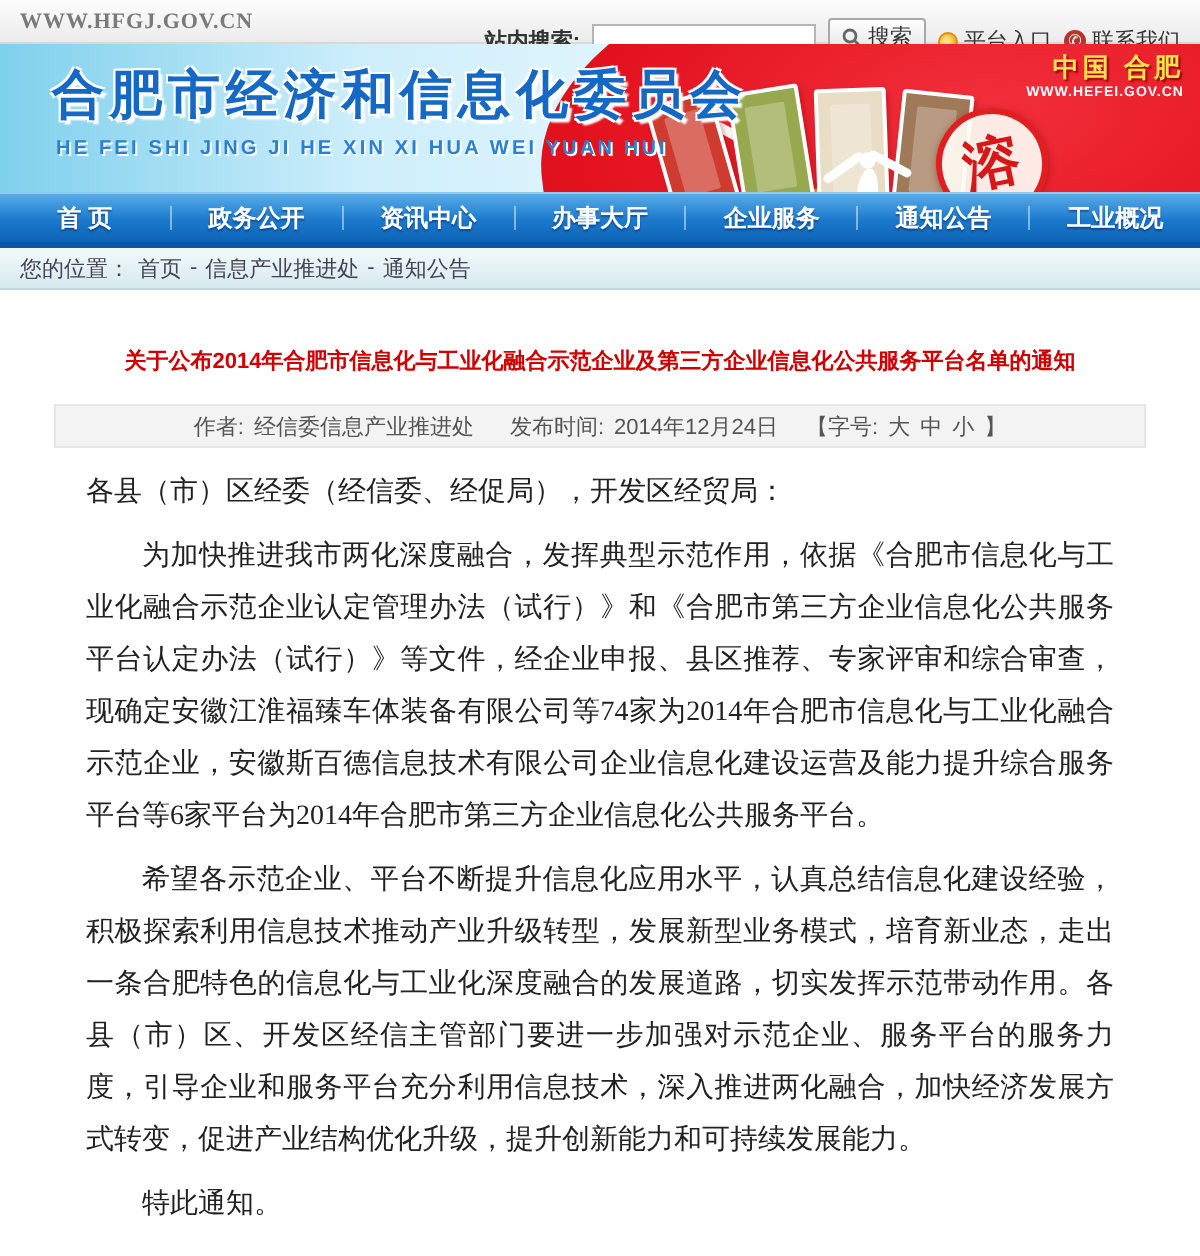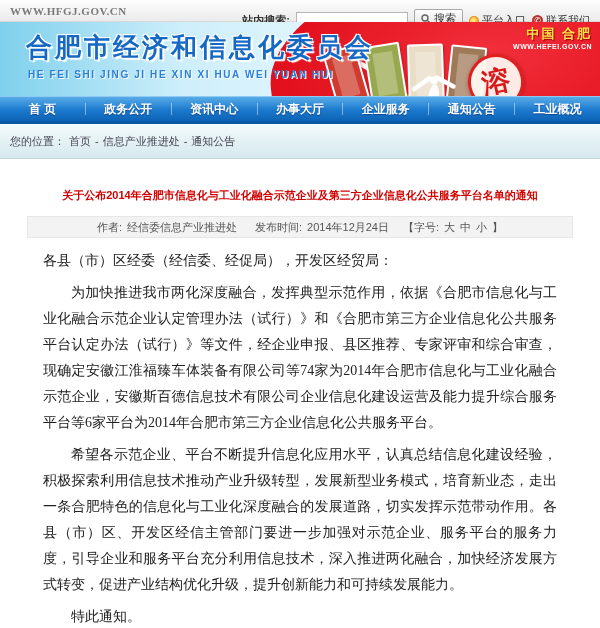--- a/index.html
+++ b/index.html
@@ -99,21 +99,21 @@
   }
   .nav-item{
     flex:1; display:flex; align-items:center; justify-content:center;
     color:#fff; font-size:12px; font-weight:bold; cursor:pointer;
     text-shadow:0 1px 1px rgba(0,20,80,.45); white-space:nowrap;
   }
   .nav-sep{ width:1px; margin:6px 0; background:rgba(255,255,255,.45); }
 
   
   .breadcrumb{
-    height:35px; display:flex; align-items:center; gap:4px; padding:0 10px;
+    height:21px; display:flex; align-items:center; gap:4px; padding:0 10px;
     background:linear-gradient(#f3fafb,#d6e9ee); border-bottom:1px solid #bfd7dd;
     font-size:11px; color:#445;
   }
   .crumb{ cursor:pointer; color:#445; }
 
   
   .content{ padding:0 27px; }
   .article-title{
     margin-top:27px; text-align:center; color:#d10000;
     font-size:11px; font-weight:bold; line-height:18px;

